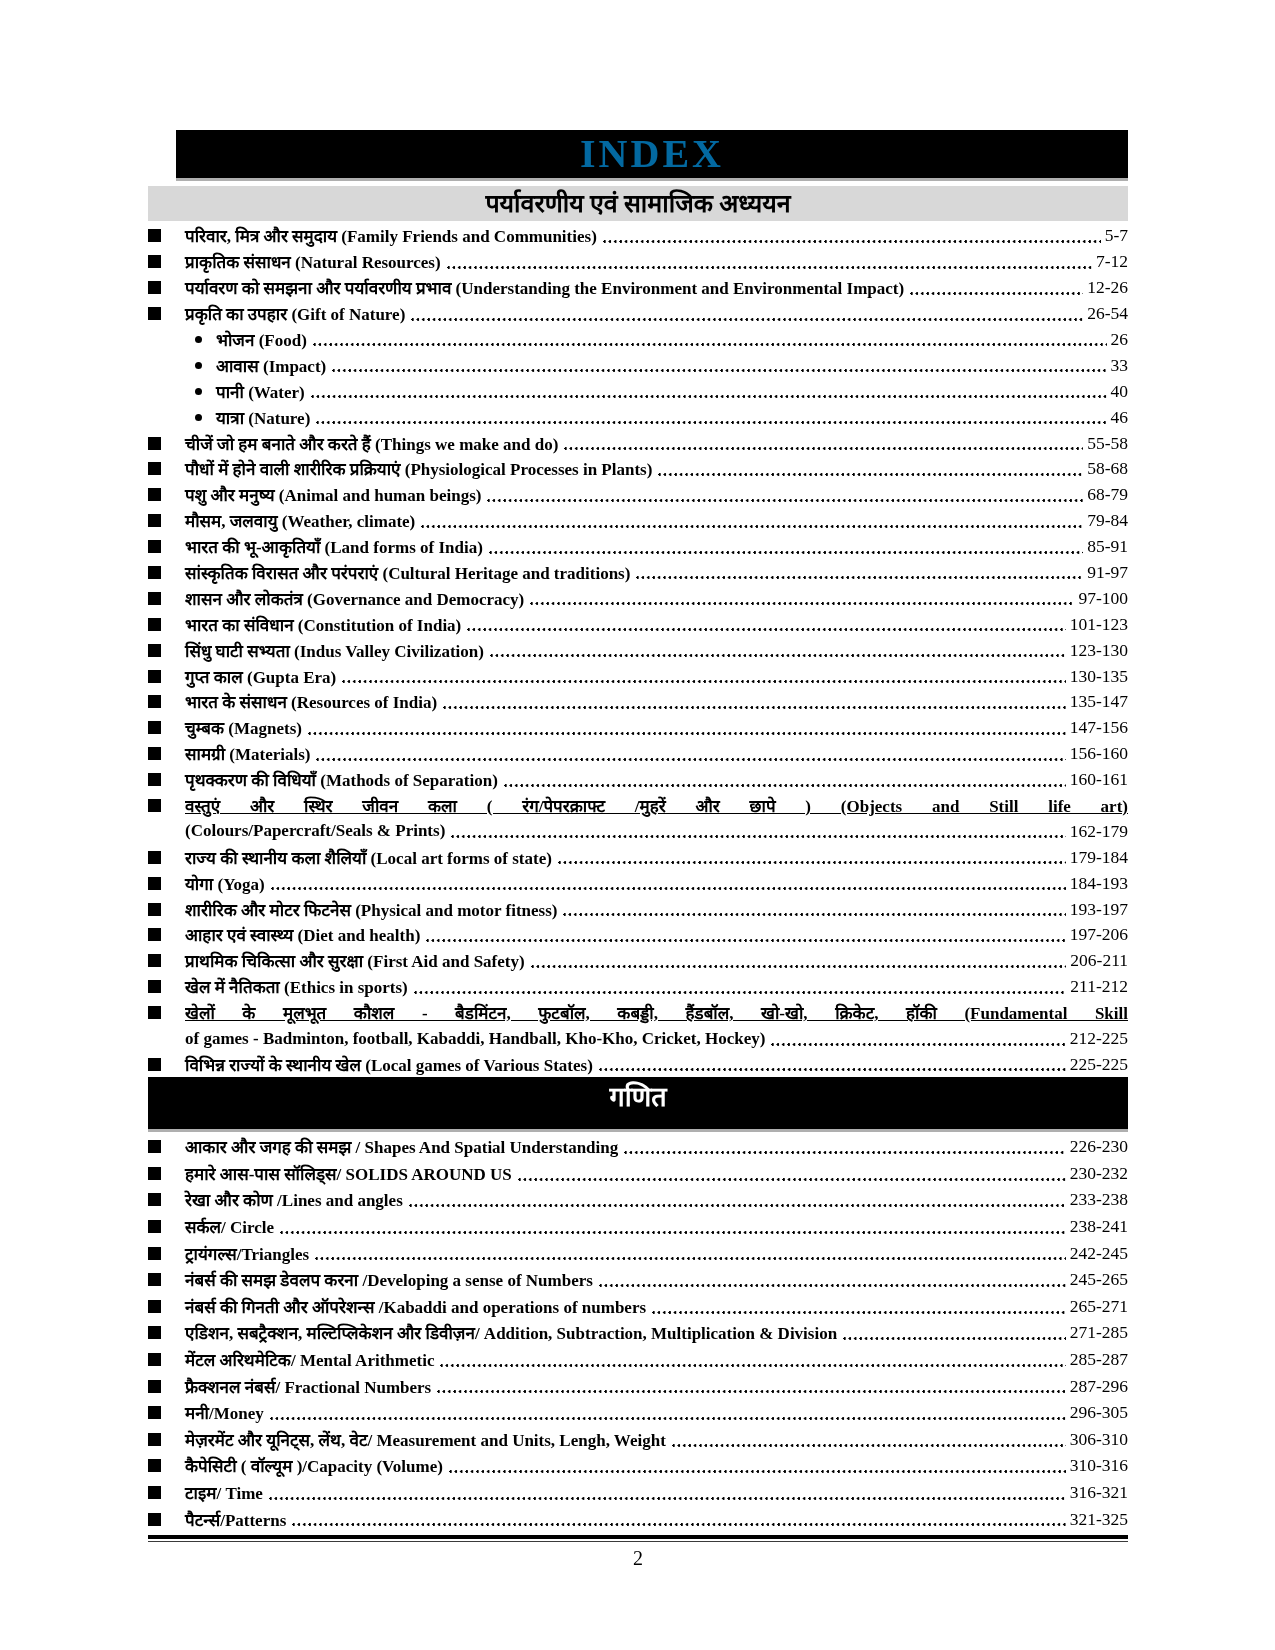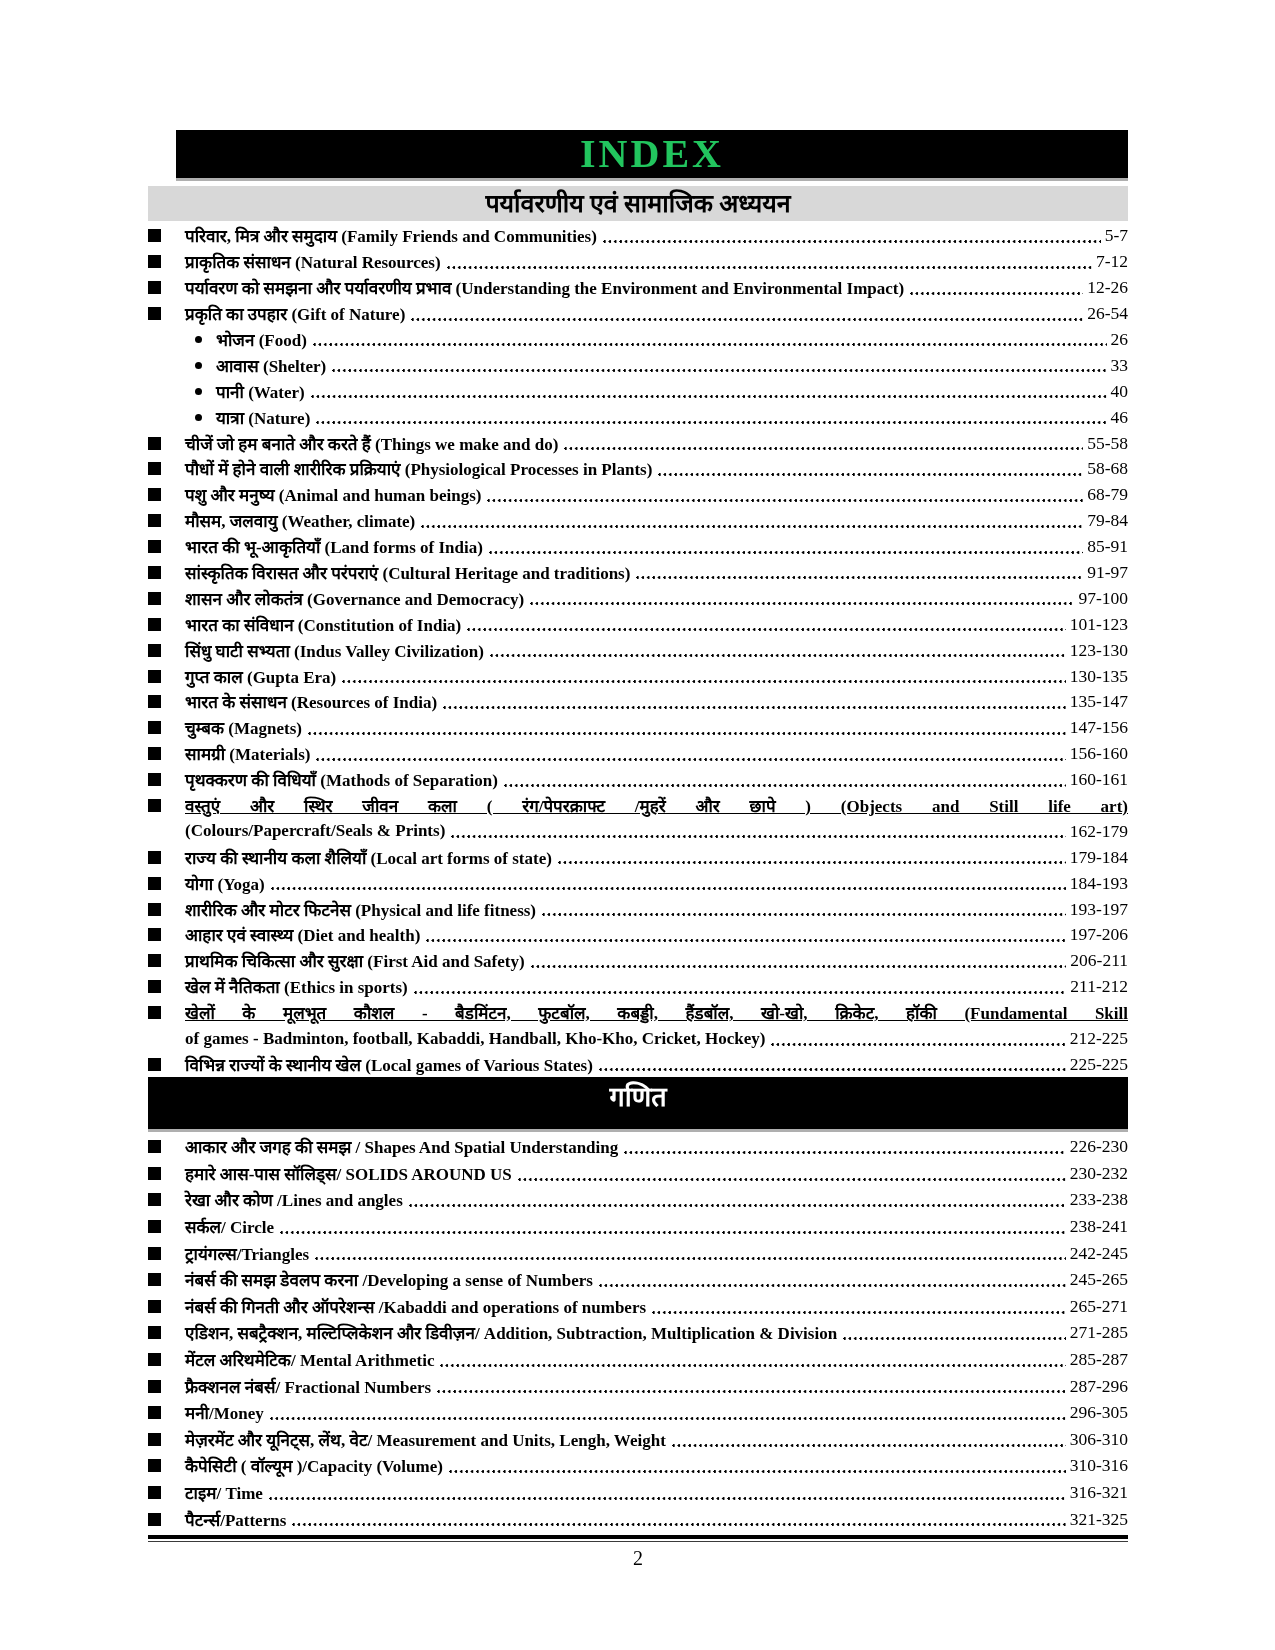--- a/index.html
+++ b/index.html
@@ -3,21 +3,21 @@
 <meta charset="utf-8">
 <style>
   html,body{margin:0;padding:0;background:#ffffff;}
   .page{
     position:relative;width:1275px;height:1650px;background:#ffffff;
     font-family:"Liberation Serif","DejaVu Serif",serif;color:#000;overflow:hidden;
   }
   .content{position:absolute;left:148px;top:130px;width:980px;}
 
   .index-bar{
-    height:48px;background:#000;color:#22c55e;text-align:center;
+    height:48px;background:#000;color:#0369a1;text-align:center;
     line-height:48px;font-size:40px;font-weight:bold;letter-spacing:3px;
     box-shadow:0 3px 0 rgba(110,110,110,.55);margin-bottom:8px;margin-left:28px;
   }
 
   .section-bar{text-align:center;font-weight:bold;}
   .section-bar.gray{background:#d8d8d8;color:#000;height:35px;line-height:35px;font-size:25px;}
   .section-bar.black{background:#000;color:#fff;height:52px;line-height:40px;font-size:27px;
     box-shadow:0 3px 0 rgba(110,110,110,.55);}
 
   ul.toc{list-style:none;margin:0;padding:2px 0 0 0;}
@@ -81,21 +81,21 @@
             <span class="pages">26-54</span>
           </li>
           <li class="sub">
             <span class="dot"></span>
             <span class="title">भोजन (Food)</span>
             <span class="leader"></span>
             <span class="pages">26</span>
           </li>
           <li class="sub">
             <span class="dot"></span>
-            <span class="title">आवास (Shelter)</span>
+            <span class="title">आवास (Impact)</span>
             <span class="leader"></span>
             <span class="pages">33</span>
           </li>
           <li class="sub">
             <span class="dot"></span>
             <span class="title">पानी (Water)</span>
             <span class="leader"></span>
             <span class="pages">40</span>
           </li>
           <li class="sub">
@@ -204,21 +204,21 @@
             <span class="pages">179-184</span>
           </li>
           <li>
             <span class="sq"></span>
             <span class="title">योगा (Yoga)</span>
             <span class="leader"></span>
             <span class="pages">184-193</span>
           </li>
           <li>
             <span class="sq"></span>
-            <span class="title">शारीरिक और मोटर फिटनेस (Physical and life fitness)</span>
+            <span class="title">शारीरिक और मोटर फिटनेस (Physical and motor fitness)</span>
             <span class="leader"></span>
             <span class="pages">193-197</span>
           </li>
           <li>
             <span class="sq"></span>
             <span class="title">आहार एवं स्वास्थ्य (Diet and health)</span>
             <span class="leader"></span>
             <span class="pages">197-206</span>
           </li>
           <li>

